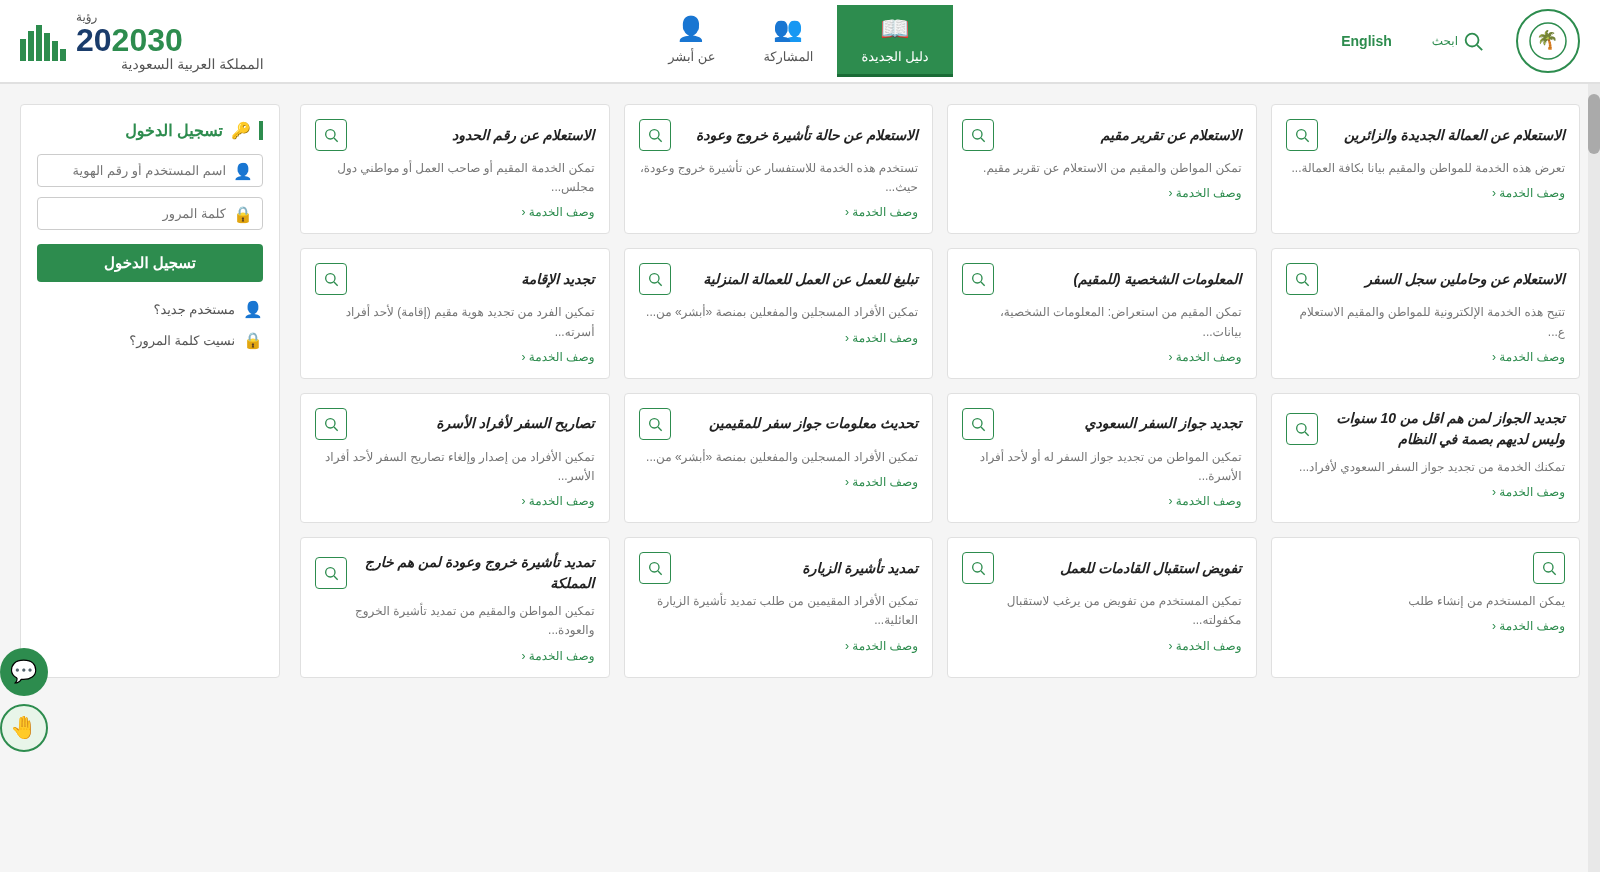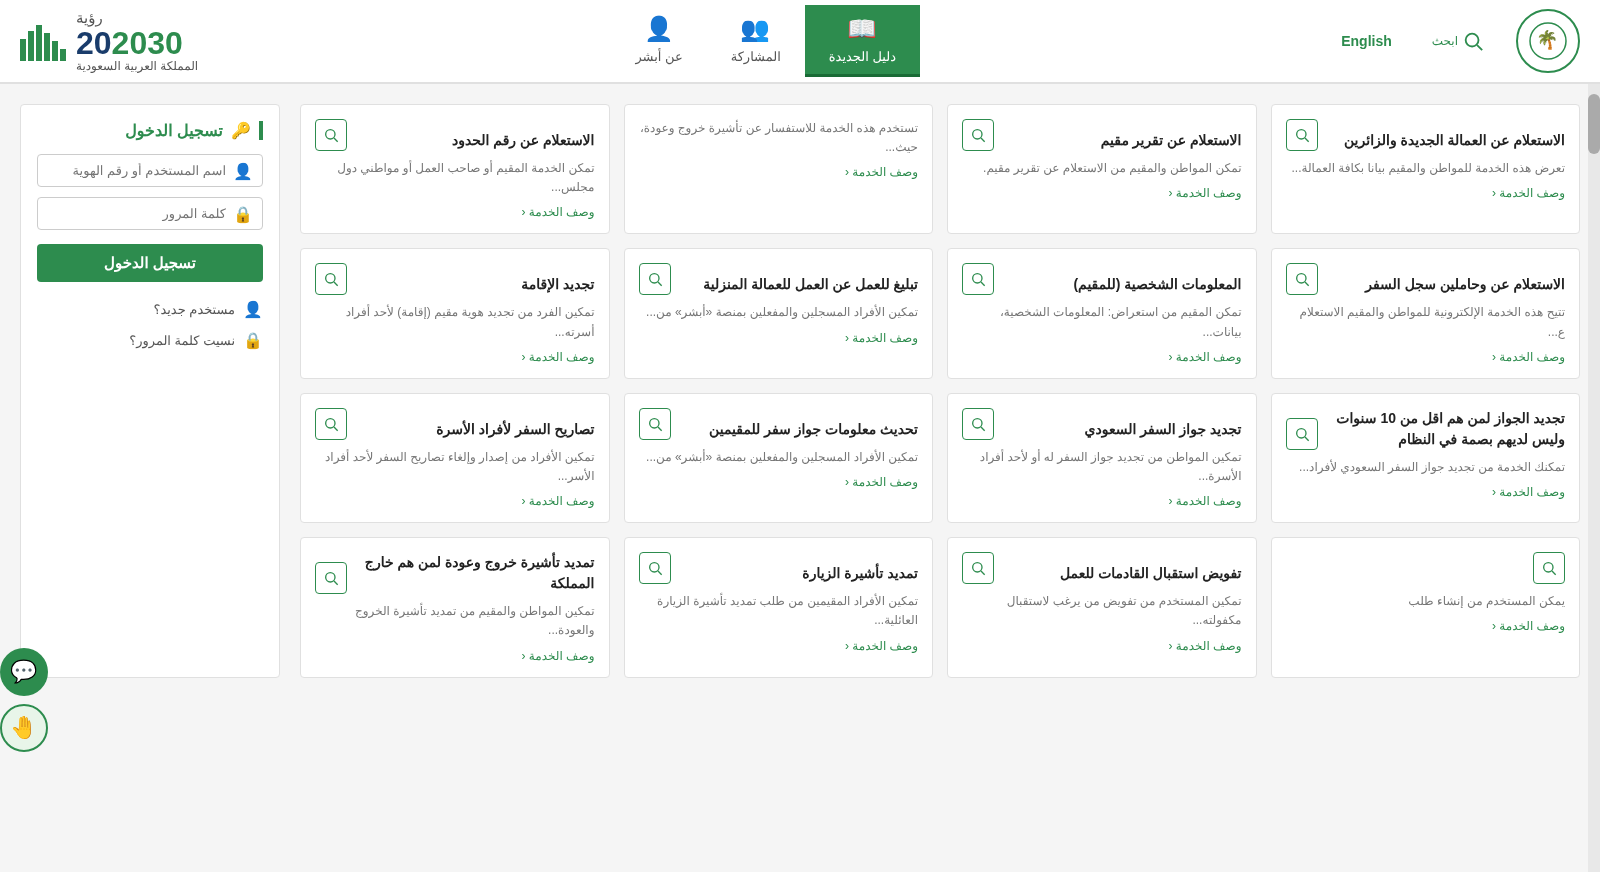--- a/index.html
+++ b/index.html
@@ -94,21 +94,21 @@
       font-size: 10px;
       color: #333;
     }
     .vision-2030 {
       font-size: 32px;
       font-weight: bold;
       color: #1a3c6b;
       line-height: 1;
     }
     .vision-2030 span { color: #2d8c4e; }
-    .vision-sub { font-size: 12px; color: #555; }
+    .vision-sub { font-size: 14px; color: #555; margin-left: 45px; }
     .bar-chart-icon {
       display: flex;
       align-items: flex-end;
       gap: 2px;
       height: 40px;
     }
     .bar { background: #2d8c4e; width: 6px; }
 
     
     .main-container {
@@ -198,23 +198,24 @@
       border: 1px solid #e0e0e0;
       border-radius: 4px;
       padding: 14px;
       display: flex;
       flex-direction: column;
       gap: 8px;
       cursor: pointer;
     }
     .card-header {
       display: flex;
-      align-items: flex-end;
+      align-items: center;
       justify-content: space-between;
       gap: 8px;
+      font-style: italic;
     }
     .card-title {
       font-size: 14px;
       font-weight: bold;
       color: #222;
       text-align: right;
       line-height: 1.5;
     }
     .card-icon {
       width: 32px;
@@ -315,21 +316,21 @@
       <span>المشاركة</span>
     </div>
     <div class="nav-item">
       <span class="icon">👤</span>
       <span>عن أبشر</span>
     </div>
   </div>
 
   <div class="header-left">
     <div class="vision-logo">
-      <div style="font-size:15px;color:#555;">رؤية</div>
+      <div style="font-size:12px;color:#555;">رؤية</div>
       <div class="vision-2030">
         <span style="color:#1a3c6b;">20</span><span style="color:#2d8c4e;">2030</span>
       </div>
       <div class="vision-sub">المملكة العربية السعودية</div>
     </div>
     <div class="bar-chart-icon">
       <div class="bar" style="height:12px;"></div>
       <div class="bar" style="height:20px;"></div>
       <div class="bar" style="height:28px;"></div>
       <div class="bar" style="height:36px;"></div>
@@ -364,20 +365,29 @@
           <svg width="16" height="16" viewBox="0 0 24 24" fill="none" stroke="#2d8c4e" stroke-width="2">
             <circle cx="11" cy="11" r="7"></circle>
             <line x1="16.5" y1="16.5" x2="22" y2="22"></line>
           </svg>
         </div>
       </div>
       <div class="card-desc">تمكن المواطن والمقيم من الاستعلام عن تقرير مقيم.</div>
       <div class="card-link">وصف الخدمة ‹</div>
     </div>
         <div class="service-card">
+      <div class="card-header">
+        <div class="card-title">الاستعلام عن حالة تأشيرة خروج وعودة</div>
+        <div class="card-icon">
+          <svg width="16" height="16" viewBox="0 0 24 24" fill="none" stroke="#2d8c4e" stroke-width="2">
+            <circle cx="11" cy="11" r="7"></circle>
+            <line x1="16.5" y1="16.5" x2="22" y2="22"></line>
+          </svg>
+        </div>
+      </div>
       <div class="card-desc">تستخدم هذه الخدمة للاستفسار عن تأشيرة خروج وعودة، حيث...</div>
       <div class="card-link">وصف الخدمة ‹</div>
     </div>
         <div class="service-card">
       <div class="card-header">
         <div class="card-title">الاستعلام عن رقم الحدود</div>
         <div class="card-icon">
           <svg width="16" height="16" viewBox="0 0 24 24" fill="none" stroke="#2d8c4e" stroke-width="2">
             <circle cx="11" cy="11" r="7"></circle>
             <line x1="16.5" y1="16.5" x2="22" y2="22"></line>

